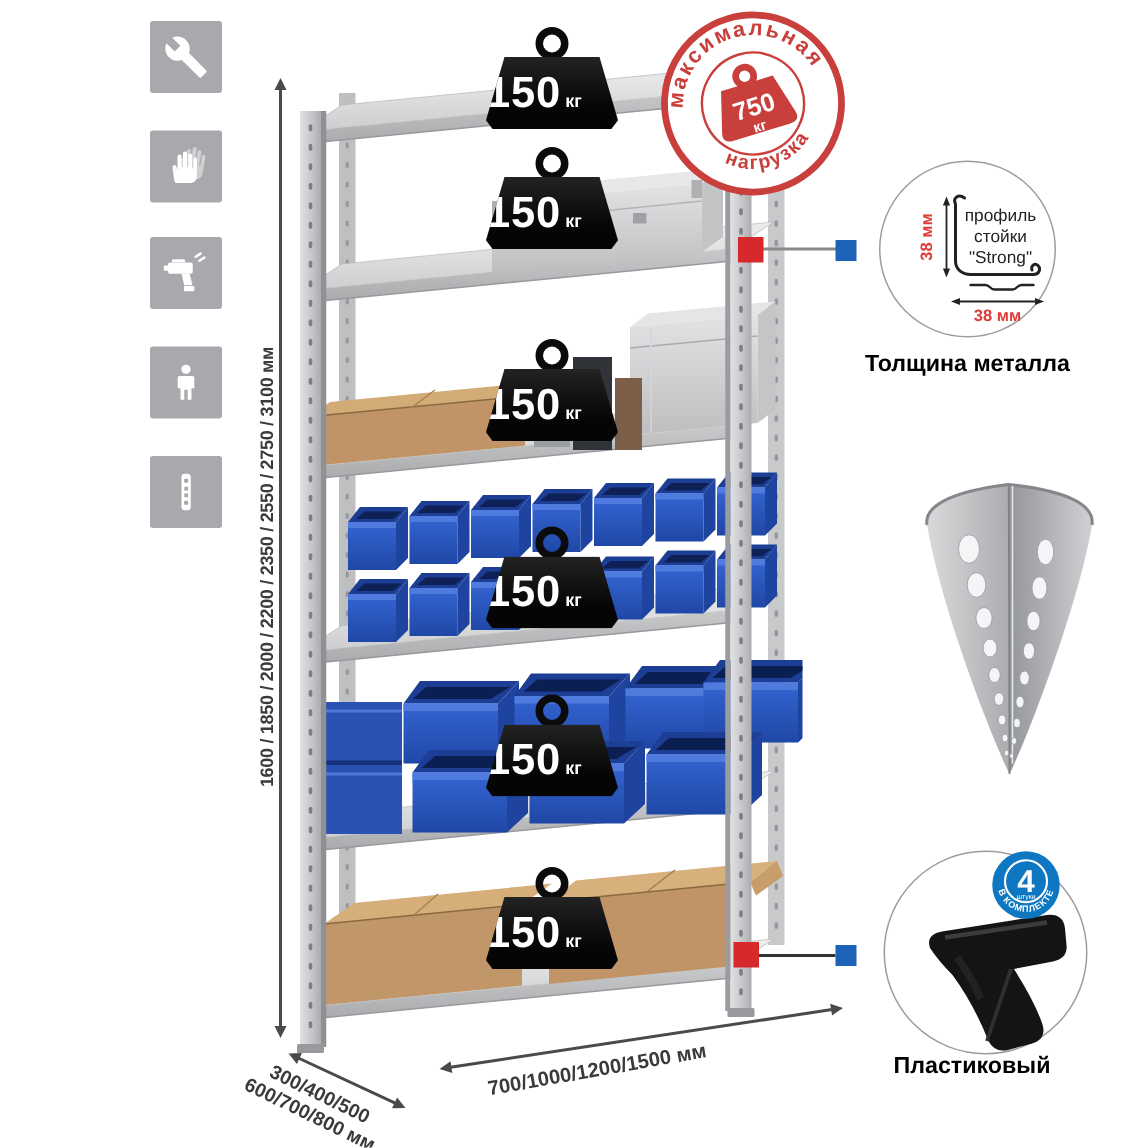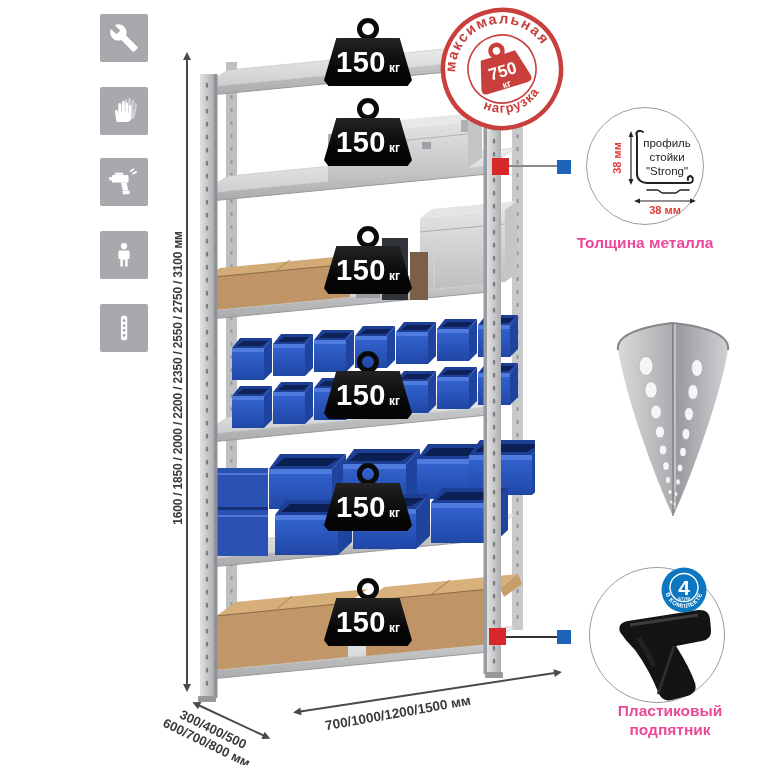--- a/index.html
+++ b/index.html
@@ -1,21 +1,21 @@
 <!DOCTYPE html>
 <html><head>
 <meta charset="utf-8">
 <style>
   html,body{margin:0;padding:0}
   body{width:765px;height:765px;background:#fff;position:relative;overflow:hidden;
        font-family:"Liberation Sans",sans-serif}
   .side-icon{position:absolute;left:100px;width:48px;height:48px;background:#a7a9ac;
              border-radius:2px;display:flex;align-items:center;justify-content:center;z-index:3}
   .rack-svg{position:absolute;left:170px;top:18px;z-index:1}
-  .weight{position:absolute;width:88px;text-align:center;z-index:5}
+  .weight{position:absolute;width:88px;text-align:left;z-index:5}
   .w-ring{width:12px;height:12px;border:5px solid #0b0b0b;border-radius:50%;margin:0 auto;background:transparent}
   .w-body{margin-top:-2px;height:48px;line-height:48px;
           background:linear-gradient(180deg,#232323 0%,#050505 70%);
           clip-path:polygon(14% 0,86% 0,100% 88%,95% 100%,5% 100%,0% 88%);
           color:#fff;white-space:nowrap}
   .w-val{font-size:29px;font-weight:700;letter-spacing:.5px}
   .w-unit{font-size:12px;font-weight:700;margin-left:3px}
   .stamp{position:absolute;left:437px;top:4px;z-index:6}
   .marker{position:absolute;z-index:6}
   .red-sq{width:17px;height:17px;background:#d7282c}
@@ -27,21 +27,21 @@
   .dim-line-v::after{content:"";position:absolute;bottom:-8px;left:-3px;
       border:4px solid transparent;border-top:8px solid #4a4a4a}
   .dim-line{position:absolute;height:2px;background:#4a4a4a;transform-origin:left center;z-index:2}
   .dim-line::before{content:"";position:absolute;left:-8px;top:-3px;
       border:4px solid transparent;border-right:8px solid #4a4a4a}
   .dim-line::after{content:"";position:absolute;right:-8px;top:-3px;
       border:4px solid transparent;border-left:8px solid #4a4a4a}
   .rot-text{position:absolute;white-space:nowrap;font-weight:700;color:#3a3a3a;text-align:center;z-index:3}
   .detail-circle{position:absolute;border:1.5px solid #9b9da0;border-radius:50%;background:#fff;z-index:3}
   .caption{position:absolute;width:160px;text-align:center;font-size:15.5px;font-weight:700;
-           color:#ec4899;line-height:19px;z-index:3}
+           color:#000000;line-height:19px;z-index:3}
   .post-svg{position:absolute;left:596px;top:304px;z-index:3}
   .badge-svg{position:absolute;left:660px;top:566px;z-index:7}
 </style>
 </head>
 <body>
 
 <div class="side-icon" style="top:14px">
   <svg width="30" height="30" viewBox="0 0 24 24">
     <path fill="#fff" d="M22.7 19l-9.1-9.1c.9-2.3.4-5-1.5-6.9-2-2-5-2.4-7.4-1.3L9 6 6 9 1.6 4.7C.4 7.1.9 10.1 2.9 12.1c1.9 1.9 4.6 2.4 6.9 1.5l9.1 9.1c.4.4 1 .4 1.4 0l2.3-2.3c.5-.4.5-1.1.1-1.4z"></path>
   </svg>
@@ -372,16 +372,15 @@
       <path id="badgeArc" d="M6 29 A19 19 0 0 0 42 29"></path>
     </defs>
   <circle cx="24" cy="24" r="22.5" fill="#0d78c1"></circle>
   <circle cx="24" cy="21.5" r="14" fill="none" stroke="#fff" stroke-width="1.4"></circle>
   <text x="24" y="28.5" font-size="21" font-weight="bold" fill="#fff" text-anchor="middle">4</text>
   <text x="24" y="33.5" font-size="4.6" fill="#fff" text-anchor="middle">штуки</text>
   <text font-size="6" font-weight="bold" fill="#fff" letter-spacing=".6">
     <textPath href="#badgeArc" startOffset="50%" text-anchor="middle">В КОМПЛЕКТЕ</textPath>
   </text>
 </svg>
-<div class="caption" style="left:590px;top:701px">
+<div class="caption" style="left:568px;top:701px">
   <div>Пластиковый</div>
-  <div>подпятник</div>
 </div>
 
 </body></html>

